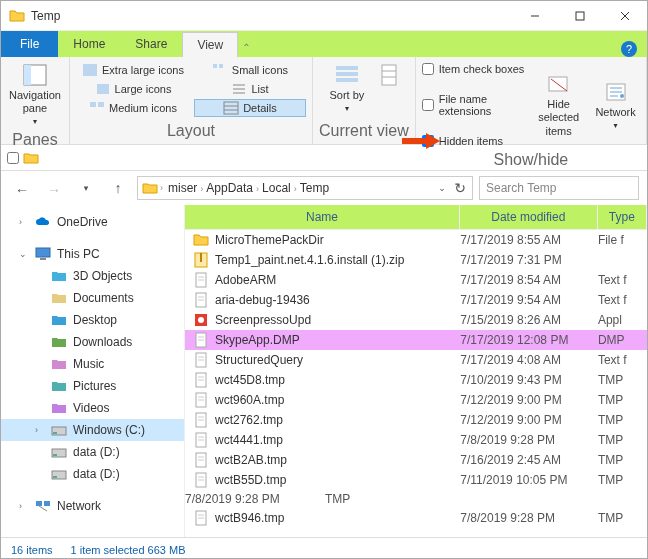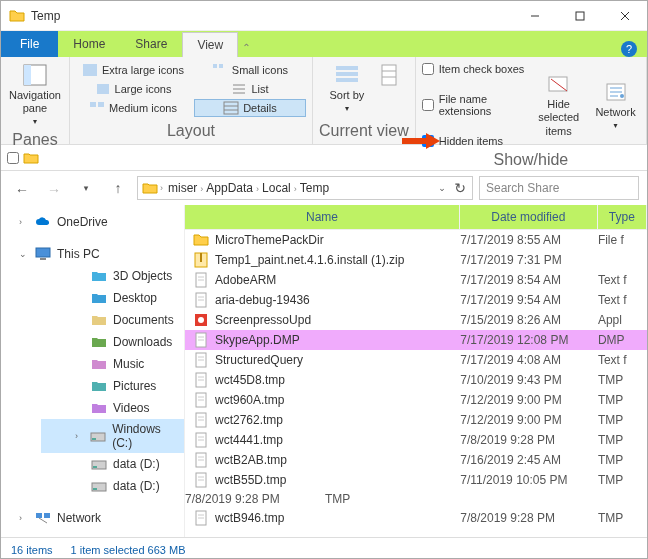--- a/index.html
+++ b/index.html
@@ -29,21 +29,21 @@
 .addrrow { height:34px; display:flex; align-items:center; padding:4px 8px; gap:6px; }
 .navbtn { width:26px; height:26px; display:flex; align-items:center; justify-content:center; color:#555; font-size:14px; }
 .navbtn.dis { color:#bbb; }
 .breadcrumb { flex:1; height:24px; border:1px solid #ccc; display:flex; align-items:center; padding:0 4px; font-size:12px; gap:2px; overflow:hidden; }
 .breadcrumb .seg { padding:0 3px; }
 .breadcrumb .sep { color:#888; font-size:9px; }
 .searchbox { width:160px; height:24px; border:1px solid #ccc; padding:0 6px; font-size:12px; color:#888; display:flex; align-items:center; }
 .mainarea { display:flex; height:332px; }
 .sidebar { width:184px; border-right:1px solid #eee; overflow-y:auto; padding:6px 0; }
 .sbitem { display:flex; align-items:center; gap:6px; padding:3px 6px 3px 18px; font-size:12px; }
-.sbitem.ind { padding-left:34px;margin-left:40px; }
+.sbitem.ind { padding-left:34px; }
 .sbitem.sel { background:#cce8ff; }
 .sbitem .exp { width:10px; font-size:9px; color:#666; }
 .sbitem .ic { width:16px; height:16px; display:flex; align-items:center; justify-content:center; }
 .filelist { flex:1; overflow:auto; position:relative; }
 .cols { display:flex; border-bottom:1px solid #eee; position:sticky; top:0; background:#bef264;text-align:center; }
 .cols .col { padding:5px 8px; font-size:12px; color:#385d8a; border-right:1px solid #f0f0f0; }
 .cols .c1 { width:280px; } .cols .c2 { width:140px; } .cols .c3 { width:50px; }
 .row { display:flex; align-items:center; padding:2px 0; font-size:12px; }
 .row.sel { background:#f0abfc; }
 .row .c1 { width:280px; display:flex; align-items:center; gap:6px; padding-left:8px; }
@@ -258,21 +258,21 @@
         <svg width="16" height="14">
           <path d="M1 3h5l1 1h8v8H1z" fill="#ffcf4b" stroke="#d9a400"></path>
         </svg>
       </span>
     <span class="sep">›</span>
     <span id="bc"><span class="seg">miser</span><span class="sep">›</span><span class="seg">AppData</span><span class="sep">›</span><span class="seg">Local</span><span class="sep">›</span><span class="seg">Temp</span></span>
     <span style="flex:1"></span>
     <span class="navbtn" style="font-size:9px;width:16px;">⌄</span>
     <span class="navbtn" style="width:16px;">↻</span>
   </div>
-  <div class="searchbox">Search Share</div>
+  <div class="searchbox">Search Temp</div>
 </div>
 
 <div class="mainarea">
   <div class="sidebar">
     <div class="sbitem">
         <span class="exp">›</span>
         <span class="ic">
           <svg width="16" height="12">
             <path d="M4 9a3 3 0 010-6 4 4 0 017 1 2.5 2.5 0 011 5H4z" fill="#0078d4"></path>
           </svg>
@@ -297,33 +297,33 @@
             <svg width="16" height="14">
               <path d="M1 3h5l1 1h8v8H1z" fill="#44b0e0"></path>
             </svg>
           </span>
           <span>3D Objects</span>
         </div>
         <div class="sbitem ind">
           <span class="exp"></span>
           <span class="ic">
             <svg width="16" height="14">
+              <path d="M1 3h5l1 1h8v8H1z" fill="#e6cc80"></path>
+            </svg>
+          </span>
+          <span>Documents</span>
+        </div>
+        <div class="sbitem ind">
+          <span class="exp"></span>
+          <span class="ic">
+            <svg width="16" height="14">
               <path d="M1 3h5l1 1h8v8H1z" fill="#3aa0d9"></path>
             </svg>
           </span>
           <span>Desktop</span>
-        </div>
-        <div class="sbitem ind">
-          <span class="exp"></span>
-          <span class="ic">
-            <svg width="16" height="14">
-              <path d="M1 3h5l1 1h8v8H1z" fill="#e6cc80"></path>
-            </svg>
-          </span>
-          <span>Documents</span>
         </div>
         <div class="sbitem ind">
           <span class="exp"></span>
           <span class="ic">
             <svg width="16" height="14">
               <path d="M1 3h5l1 1h8v8H1z" fill="#6aa84f"></path>
             </svg>
           </span>
           <span>Downloads</span>
         </div>

